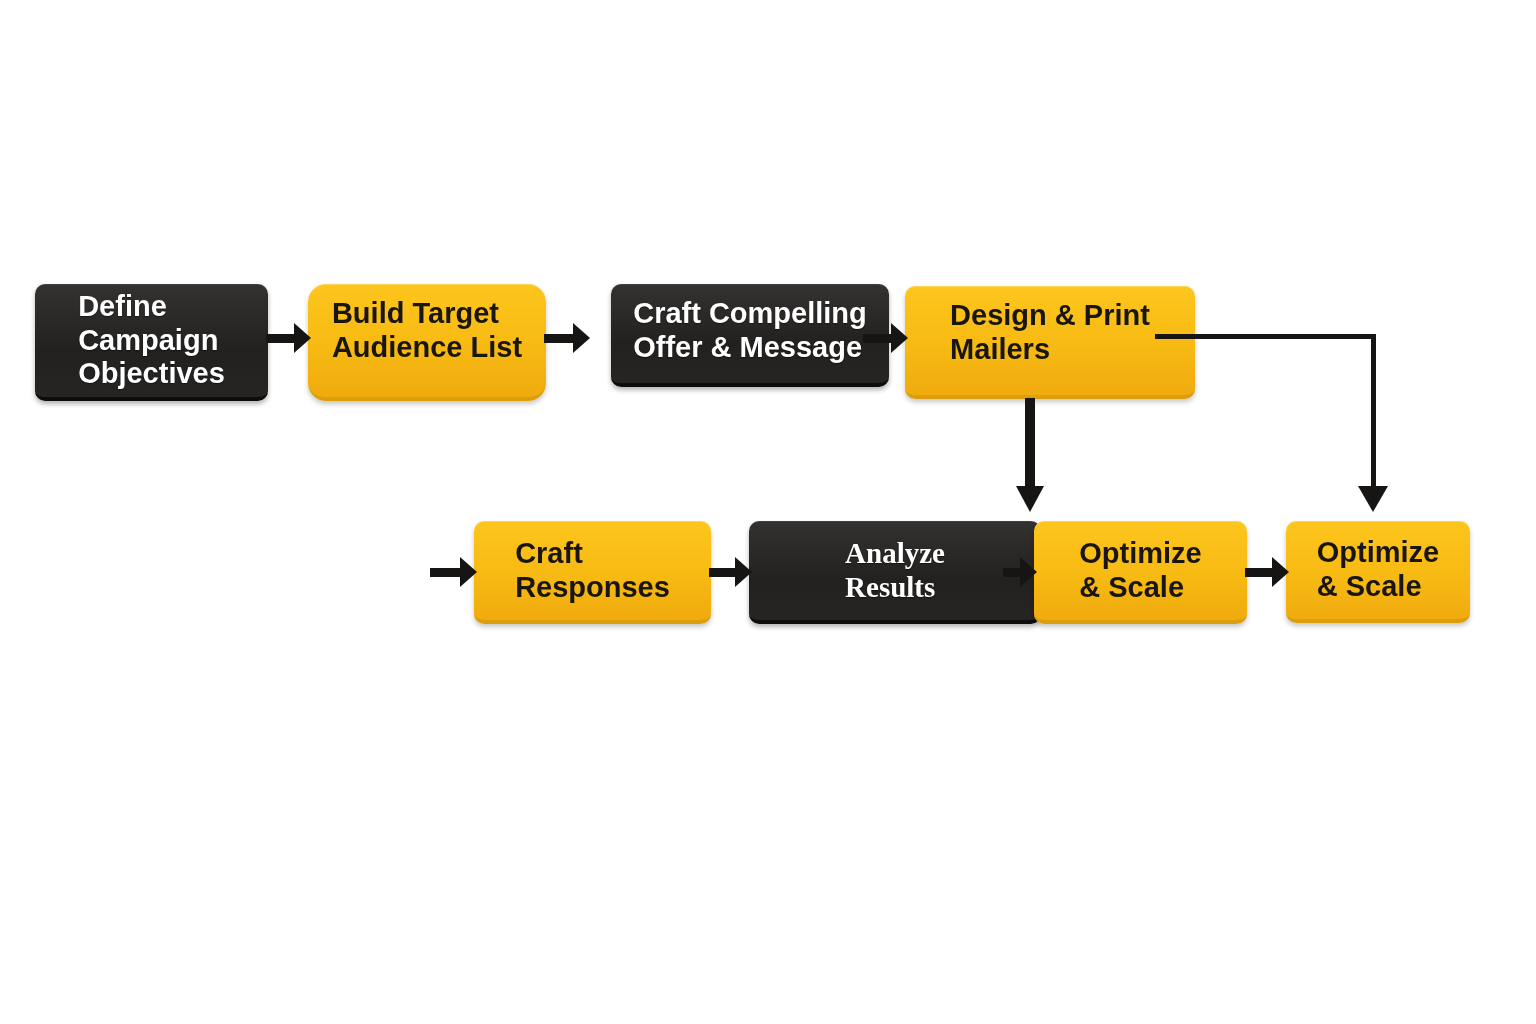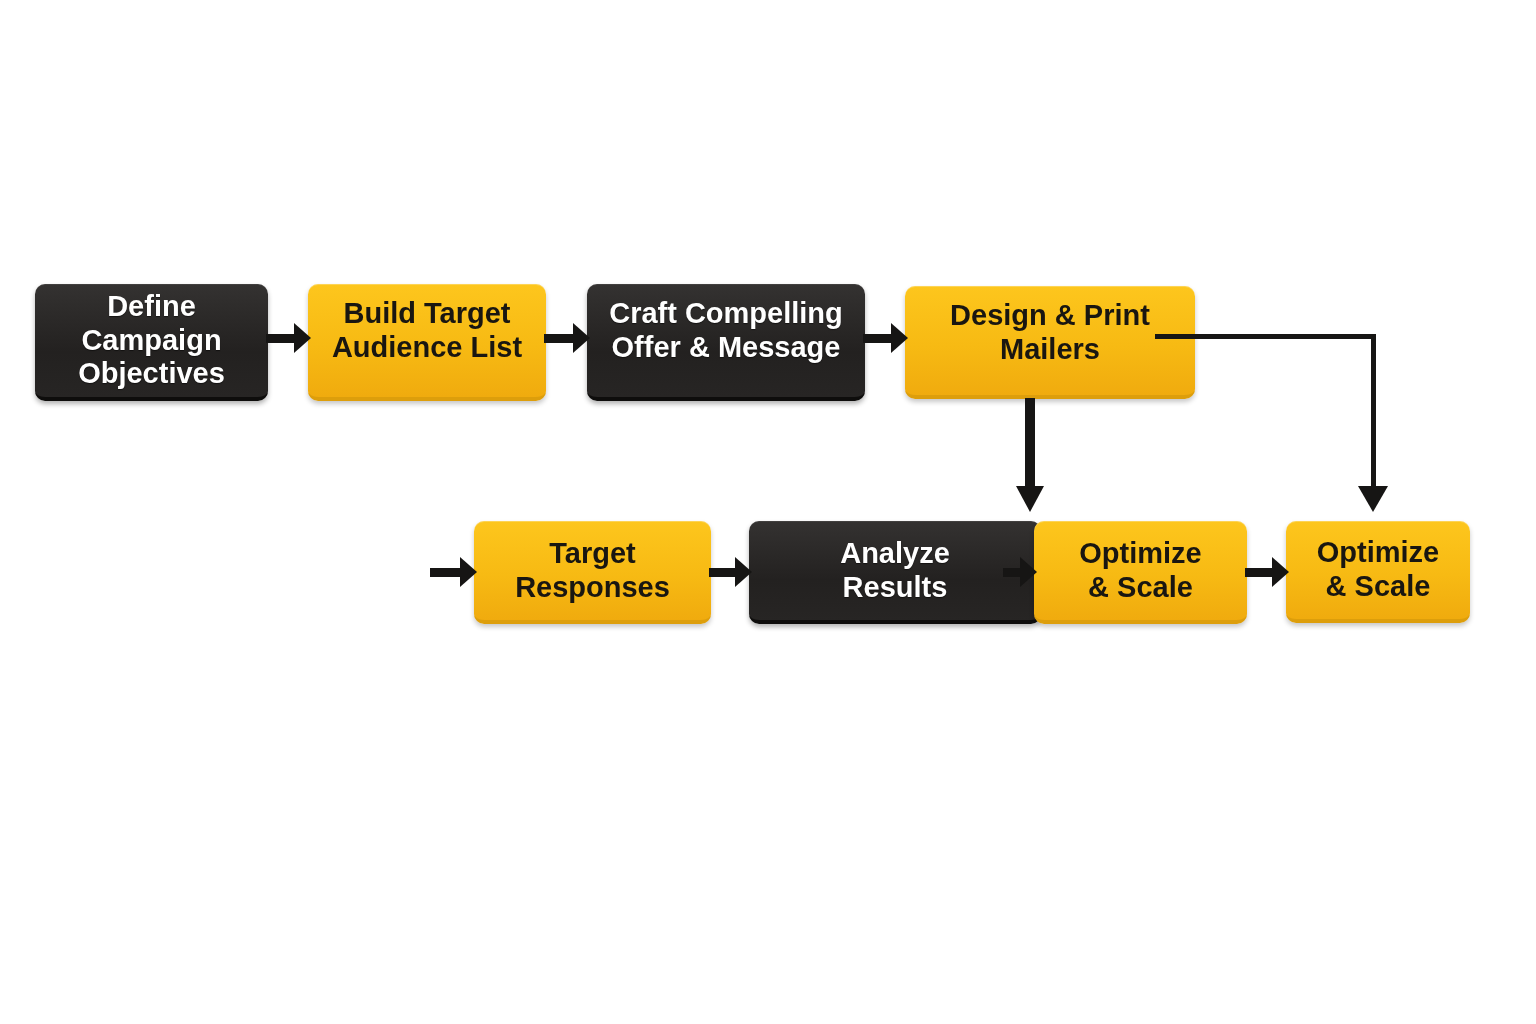--- a/index.html
+++ b/index.html
@@ -16,21 +16,21 @@
     width: 1536px;
     height: 1024px;
     background: #ffffff;
   }
   .node {
     position: absolute;
     border-radius: 10px;
     display: flex;
     align-items: center;
     justify-content: center;
-    text-align: center;
+    text-align: left;
     font-weight: 700;
     font-stretch: condensed;
     font-size: 29px;
     line-height: 1.16;
     white-space: pre-line;
     letter-spacing: 0px;
     box-sizing: border-box;
   }
   .node.dark {
     background: linear-gradient(180deg, #343231 0%, #232120 60%, #272524 100%);
@@ -42,26 +42,26 @@
   .node.yellow {
     background: linear-gradient(180deg, #fdc61d 0%, #f7ba13 55%, #f0ab0e 100%);
     border-bottom: 4px solid #dd9e0b;
     color: #191611;
     box-shadow: 0 3px 5px rgba(0,0,0,0.22), inset 0 1px 0 rgba(255,255,255,0.25);
   }
   .node.bias-up { align-items: flex-start; padding-top: 13px; }
 
   
   #n1 { left: 35px;   top: 284px; width: 233px; height: 117px; }
-  #n2 { left: 308px;  top: 284px; width: 238px; height: 117px; }
-  #n3 { left: 587px;  top: 284px; width: 278px; height: 117px; }
+  #n2 { left: 308px;  top: 284px; width: 238px; height: 117px; border-radius: 18px; }
+  #n3 { left: 611px;  top: 284px; width: 278px; height: 103px; }
   #n4 { left: 905px;  top: 286px; width: 290px; height: 113px; }
   #n5 { left: 86px;   top: 521px; width: 346px; height: 103px; }
   #n6 { left: 474px;  top: 521px; width: 237px; height: 103px; }
-  #n7 { left: 749px;  top: 521px; width: 292px; height: 103px; }
+  #n7 { left: 749px;  top: 521px; width: 292px; height: 103px; font-family: Liberation Serif, serif; }
   #n8 { left: 1034px; top: 521px; width: 213px; height: 103px; }
   #n9 { left: 1286px; top: 521px; width: 184px; height: 102px; }
 
   
   .harrow { position: absolute; height: 30px; }
   .harrow .shaft {
     position: absolute; left: 0; right: 15px; top: 11px; height: 9px;
     background: #161514;
   }
   .harrow .head {
@@ -119,21 +119,21 @@
   <div class="node yellow bias-up" id="n2">Build Target
 Audience List</div>
 
   <div class="node dark bias-up" id="n3">Craft Compelling
 Offer &amp; Message</div>
 
   <div class="node yellow bias-up" id="n4">Design &amp; Print
 Mailers</div>
 
 
-  <div class="node yellow" id="n6">Target
+  <div class="node yellow" id="n6">Craft
 Responses</div>
 
   <div class="node dark" id="n7">Analyze
 Results</div>
 
   <div class="node yellow" id="n8">Optimize
 &amp; Scale</div>
 
   <div class="node yellow" id="n9">Optimize
 &amp; Scale</div>

